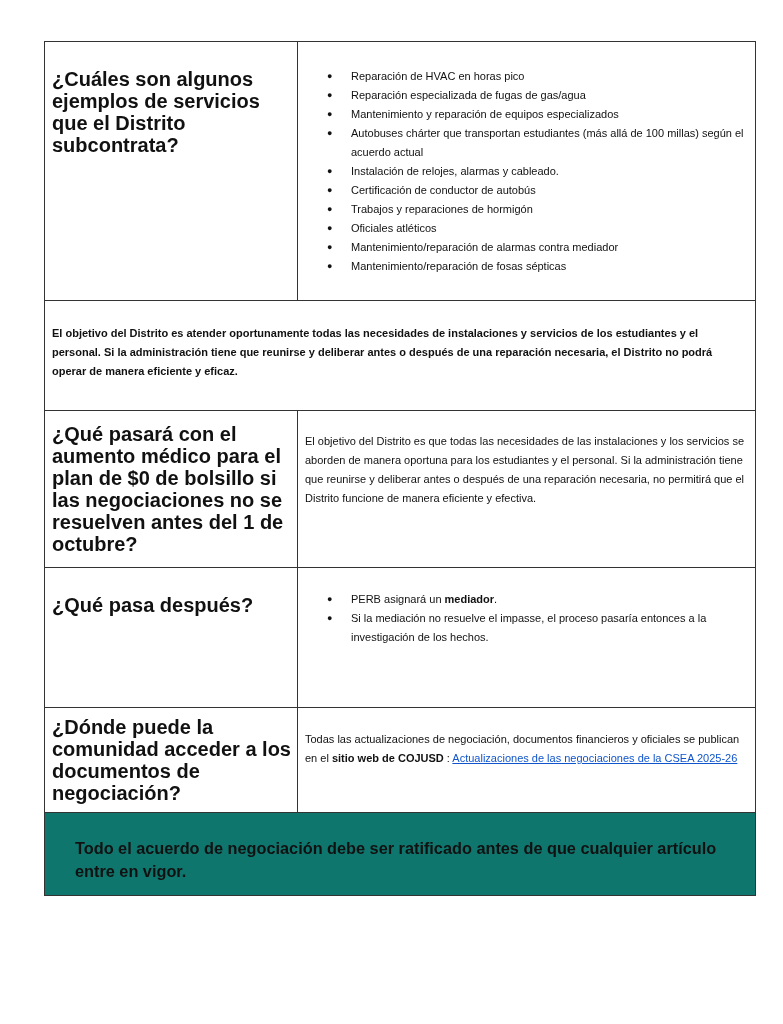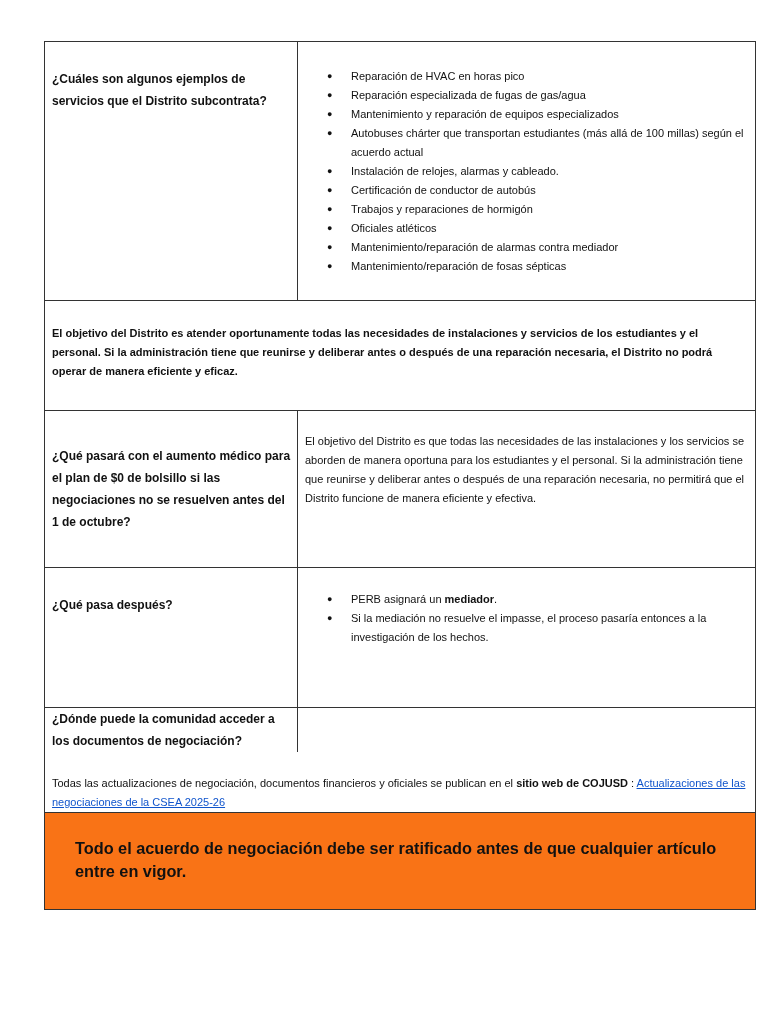--- a/index.html
+++ b/index.html
@@ -4,28 +4,28 @@
 <style>
   html, body { margin:0; padding:0; background:#ffffff; }
   body { width:783px; height:1024px; position:relative; overflow:hidden;
          font-family:"Liberation Sans", sans-serif; color:#111; }
   .tbl { position:absolute; left:44px; top:41px; width:712px;
          border:1.5px solid #333; box-sizing:border-box; }
   .row { display:flex; border-bottom:1.5px solid #333; box-sizing:border-box; }
   .row:last-child { border-bottom:none; }
   .q { width:253px; flex:none; border-right:1.5px solid #333; box-sizing:border-box;
        padding:0 6px 0 7px; display:flex; align-items:center;
-       font-weight:bold; font-size:12px; line-height:22px; }
+       font-weight:bold; font-size:20px; line-height:22px; }
   .a { flex:1; padding:0 8px 0 7px; font-size:11px; line-height:19px; box-sizing:border-box; }
   .a ul { margin:0; padding:0 0 0 46px; list-style:none; }
   .a li { position:relative; }
   .a li::before { content:"\25CF"; position:absolute; left:-24px; font-size:9px; top:0; }
   .bold { font-weight:bold; }
   .link { color:#1155cc; text-decoration:underline; }
-  .footer { background:#f97316; padding:24px 16px 0 30px; height:96px; box-sizing:border-box;
+  .footer { background:#0f766e; padding:24px 16px 0 30px; height:82px; box-sizing:border-box;
             font-weight:bold; font-size:16.3px; line-height:23px; }
 </style>
 </head>
 <body>
 
 <div class="tbl">
 
   <div class="row" style="height:259px;">
     <div class="q" style="align-items:flex-start;padding-top:26px;">¿Cuáles son algunos ejemplos de servicios que el Distrito subcontrata?</div>
     <div class="a" style="padding-top:25px;">
@@ -56,21 +56,21 @@
   <div class="row" style="height:140px;">
     <div class="q" style="align-items:flex-start;padding-top:26px;">¿Qué pasa después?</div>
     <div class="a" style="padding-top:22px;">
       <ul>
         <li><span>PERB asignará un </span><span class="bold">mediador</span><span>.</span></li>
         <li>Si la mediación no resuelve el impasse, el proceso pasaría entonces a la investigación de los hechos.</li>
       </ul>
     </div>
   </div>
 
-  <div class="row" style="height:105px;flex-direction:column;">
+  <div class="row" style="height:105px;">
     <div class="q">¿Dónde puede la comunidad acceder a los documentos de negociación?</div>
     <div class="a" style="padding-top:22px;">
       <span>Todas las actualizaciones de negociación, documentos financieros y oficiales se publican en el </span><span class="bold">sitio web de COJUSD</span><span> : </span><a class="link" href="#">Actualizaciones de las negociaciones de la CSEA 2025-26</a>
     </div>
   </div>
 
   <div class="row footer">Todo el acuerdo de negociación debe ser ratificado antes de que cualquier artículo entre en vigor.</div>
 
 </div>
 

